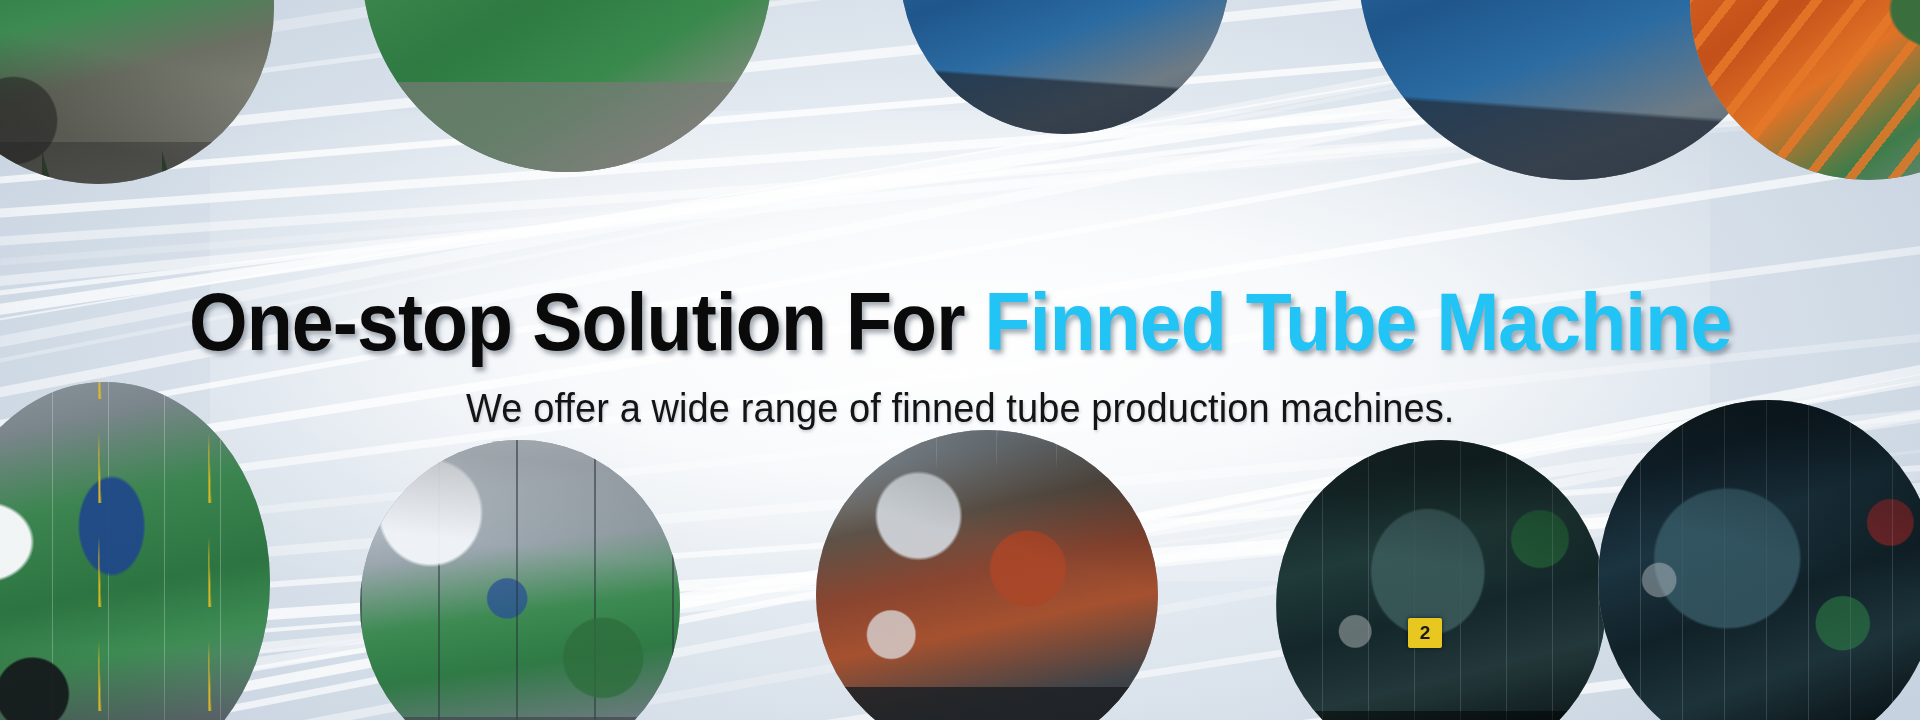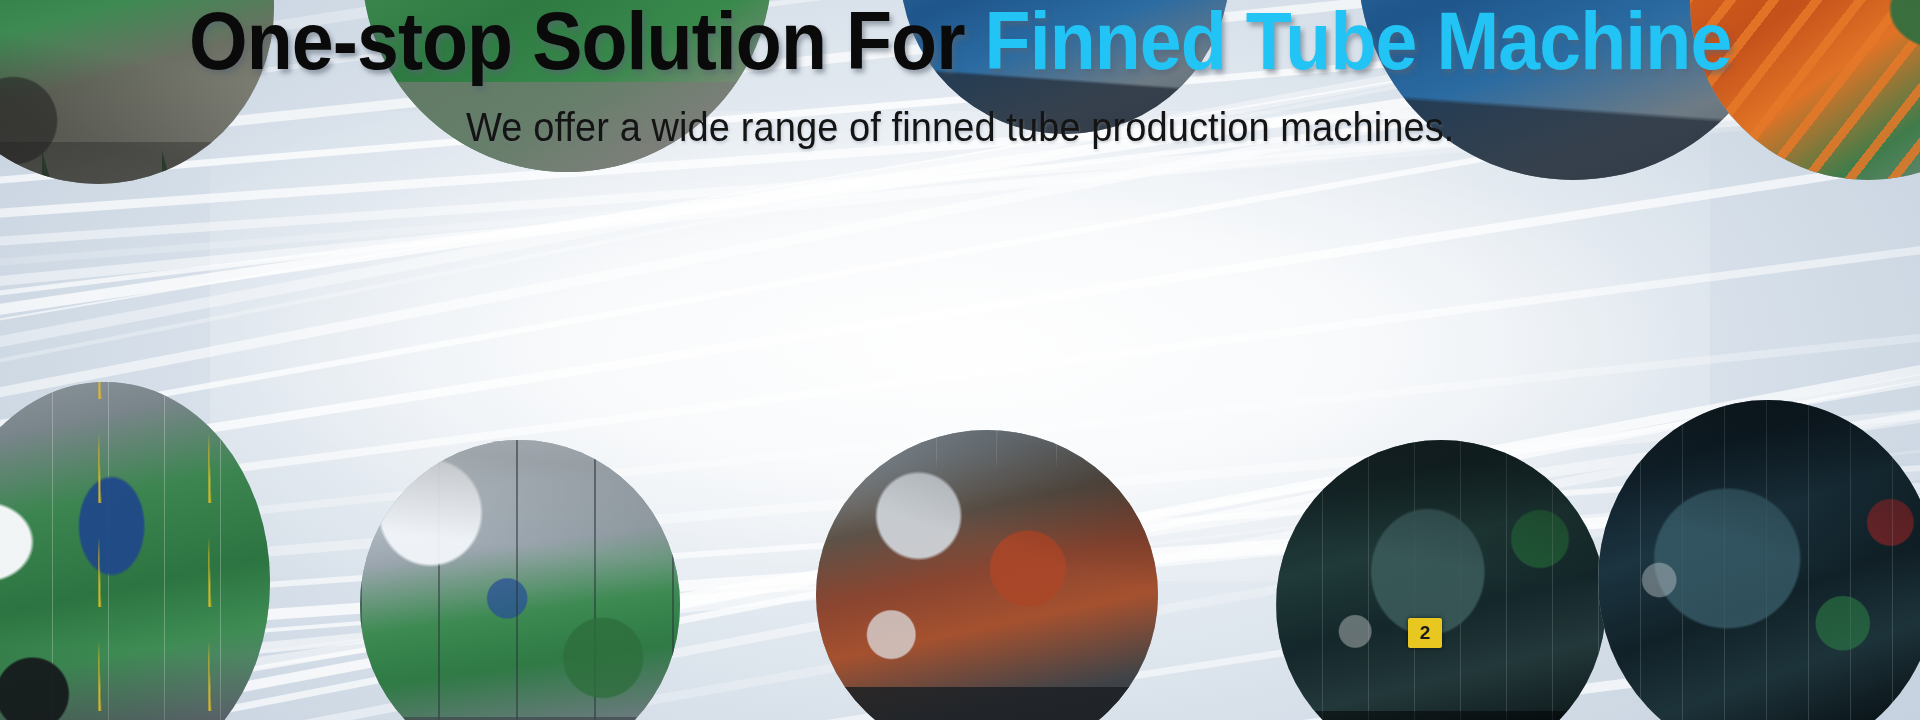--- a/index.html
+++ b/index.html
@@ -237,21 +237,21 @@
       linear-gradient(196deg, rgba(0,0,0,.34) 0 14%, rgba(0,0,0,0) 44%);
   }
 
   
   .textwrap {
     position:absolute;
     left:0; right:0; top:0; bottom:0;
     display:flex;
     flex-direction:column;
     align-items:center;
-    justify-content:flex-start;
+    justify-content:center;
     padding-bottom:8px;
     z-index:40;
   }
   .headline {
     font-family:"Liberation Sans Narrow","Liberation Sans", sans-serif;
     font-weight:700;
     font-size:81px;
     line-height:1.02;
     letter-spacing:-1px;
     white-space:nowrap;

